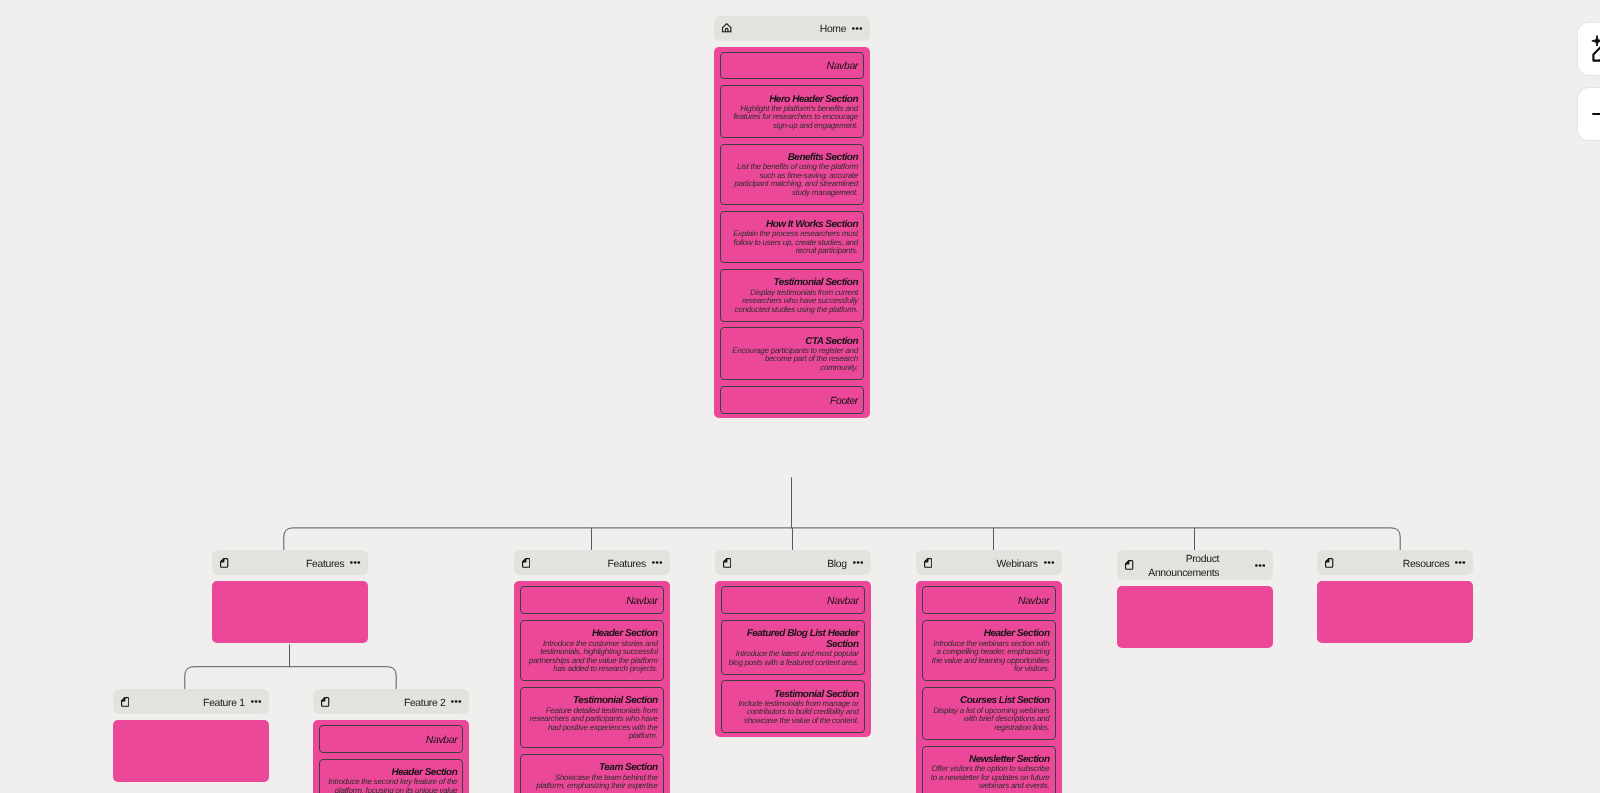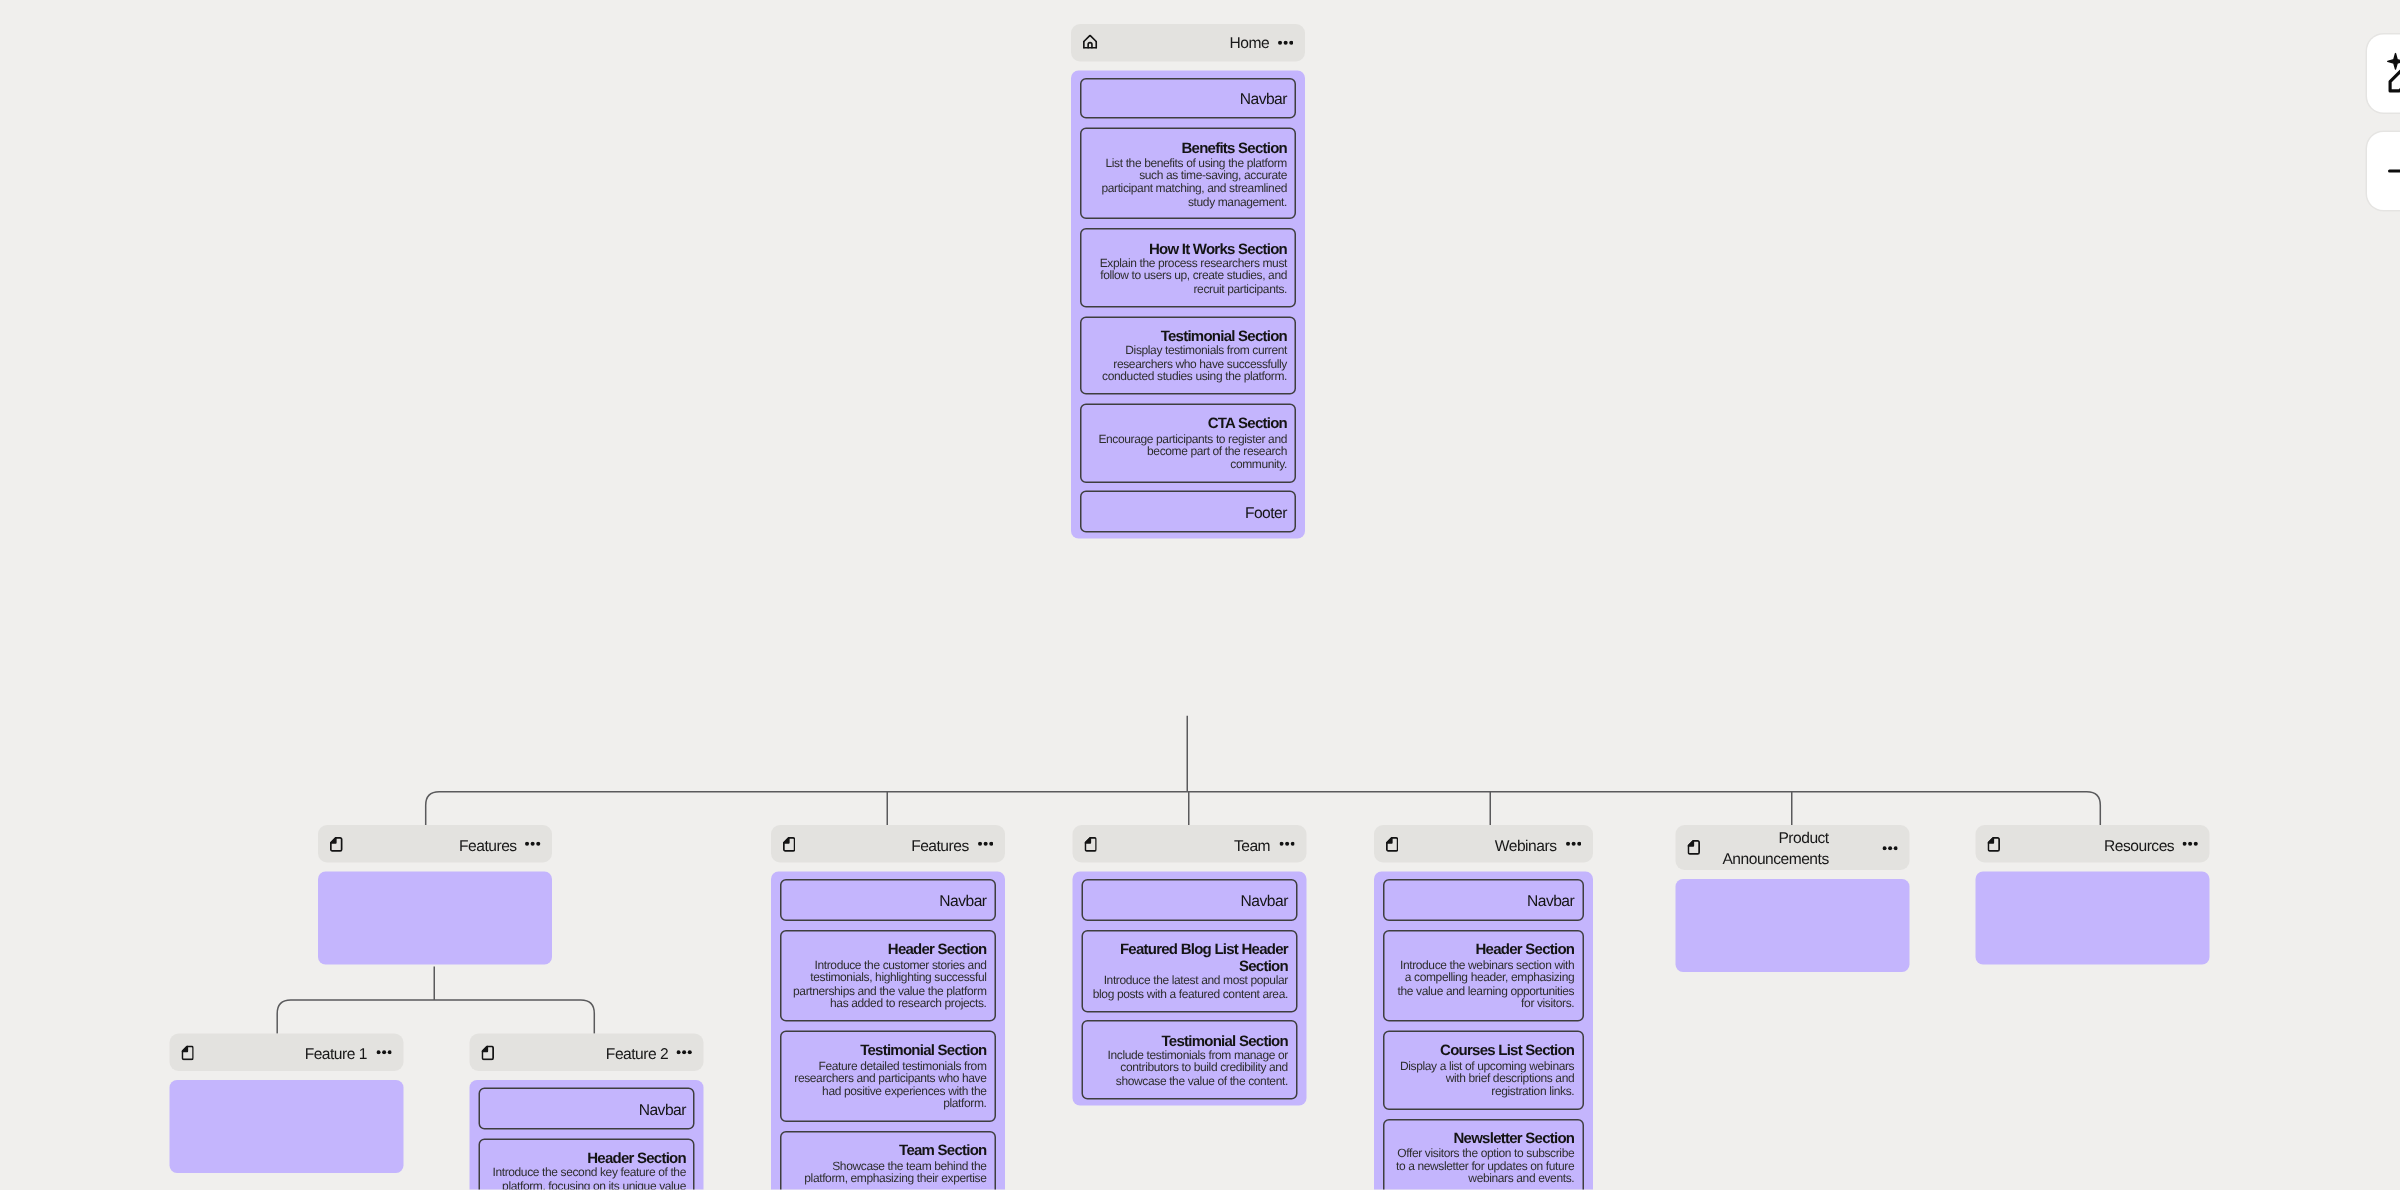--- a/index.html
+++ b/index.html
@@ -9,21 +9,21 @@
        -webkit-font-smoothing:antialiased;text-rendering:geometricPrecision;}
   #stage{position:relative;width:1600px;height:793px;overflow:hidden;background:#f0efed;}
   #edges{position:absolute;left:0;top:0;width:1600px;height:793px;pointer-events:none;}
   .node{position:absolute;text-align:right;}
   .node-header{background:#e3e2df;border-radius:6px;display:flex;align-items:center;
        padding:0.7px 7.7px 0.7px 8.2px;box-sizing:border-box;min-height:25px;}
   .nh-icon{display:block;flex:0 0 auto;}
   .nh-title{font-size:10.4px;line-height:14.1px;color:#181818;
        margin-left:6.5px;flex:1 1 auto;letter-spacing:-0.33px;transform:translateY(2.2px);}
   .nh-menu{flex:0 0 auto;width:10.2px;height:3px;display:block;margin-left:6px;}
-  .node-card{background:#c4b5fd;border-radius:5px;margin-top:6px;padding:5px 6px 4px;box-sizing:border-box;}
+  .node-card{background:#ec4899;border-radius:5px;margin-top:6px;padding:5px 6px 4px;box-sizing:border-box;font-style:italic;}
   .node-card.empty{height:62px;margin-top:6px;padding:0;}
   .section{border:1.3px solid #3e3e3e;border-radius:4px;padding:8.2px 5px 6.3px;margin-bottom:5.9px;box-sizing:border-box;}
   .section:last-child{margin-bottom:0;}
   .s-title{font-size:10px;font-weight:700;color:#141414;line-height:10.4px;letter-spacing:-0.5px;}
   .s-desc{font-size:8px;line-height:8.6px;color:#2e2e2e;margin-top:-0.2px;letter-spacing:-0.25px;}
   .section.plain{padding:7.9px 5px 5.1px;}
   .section.plain .s-title{font-weight:400;font-size:10.4px;line-height:13px;letter-spacing:-0.33px;}
   .node-header.wrap .nh-title{padding-right:30px;}
   .toolbar{position:absolute;left:1578.4px;top:23.3px;display:flex;flex-direction:column;gap:12.4px;}
   .tool-btn{width:52px;height:52px;background:#fff;border-radius:11px;display:flex;
@@ -57,20 +57,24 @@
               <circle cx="5.1" cy="1.5" r="1.35" fill="#121212"></circle>
               <circle cx="8.85" cy="1.5" r="1.35" fill="#121212"></circle>
             </svg>
           </span>
         </div>
         <div class="node-card">
           <div class="section plain">
             <div class="s-title">Navbar</div>
           </div>
           <div class="section">
+            <div class="s-title">Hero Header Section</div>
+            <div class="s-desc">Highlight the platform's benefits and features for researchers to encourage sign-up and engagement.</div>
+          </div>
+          <div class="section">
             <div class="s-title">Benefits Section</div>
             <div class="s-desc">List the benefits of using the platform such as time-saving, accurate participant matching, and streamlined study management.</div>
           </div>
           <div class="section">
             <div class="s-title">How It Works Section</div>
             <div class="s-desc">Explain the process researchers must follow to users up, create studies, and recruit participants.</div>
           </div>
           <div class="section">
             <div class="s-title">Testimonial Section</div>
             <div class="s-desc">Display testimonials from current researchers who have successfully conducted studies using the platform.</div>
@@ -139,21 +143,21 @@
         </div>
       </div>
       <div class="node" style="left: 714.6px; top: 550.4px; width: 156px;">
         <div class="node-header">
           <span>
             <svg class="nh-icon" viewBox="0 0 17 20" width="8.4" height="9.9" fill="none" stroke="#141414" stroke-width="2.3" stroke-linejoin="round" stroke-linecap="round">
               <path d="M7.8 1.15h6.0a1.9 1.9 0 0 1 1.9 1.9v13.85a1.9 1.9 0 0 1-1.9 1.9H3.05a1.9 1.9 0 0 1-1.9-1.9V7.8z"></path>
               <path d="M7.8 1.15 1.15 7.8h6.65z" fill="#141414" stroke="#141414" stroke-width="2.3" stroke-linejoin="round"></path>
             </svg>
           </span>
-          <span class="nh-title">Team</span>
+          <span class="nh-title">Blog</span>
           <span>
             <svg class="nh-menu" viewBox="0 0 10.2 3" width="10.2" height="3">
               <circle cx="1.35" cy="1.5" r="1.35" fill="#121212"></circle>
               <circle cx="5.1" cy="1.5" r="1.35" fill="#121212"></circle>
               <circle cx="8.85" cy="1.5" r="1.35" fill="#121212"></circle>
             </svg>
           </span>
         </div>
         <div class="node-card">
           <div class="section plain">

